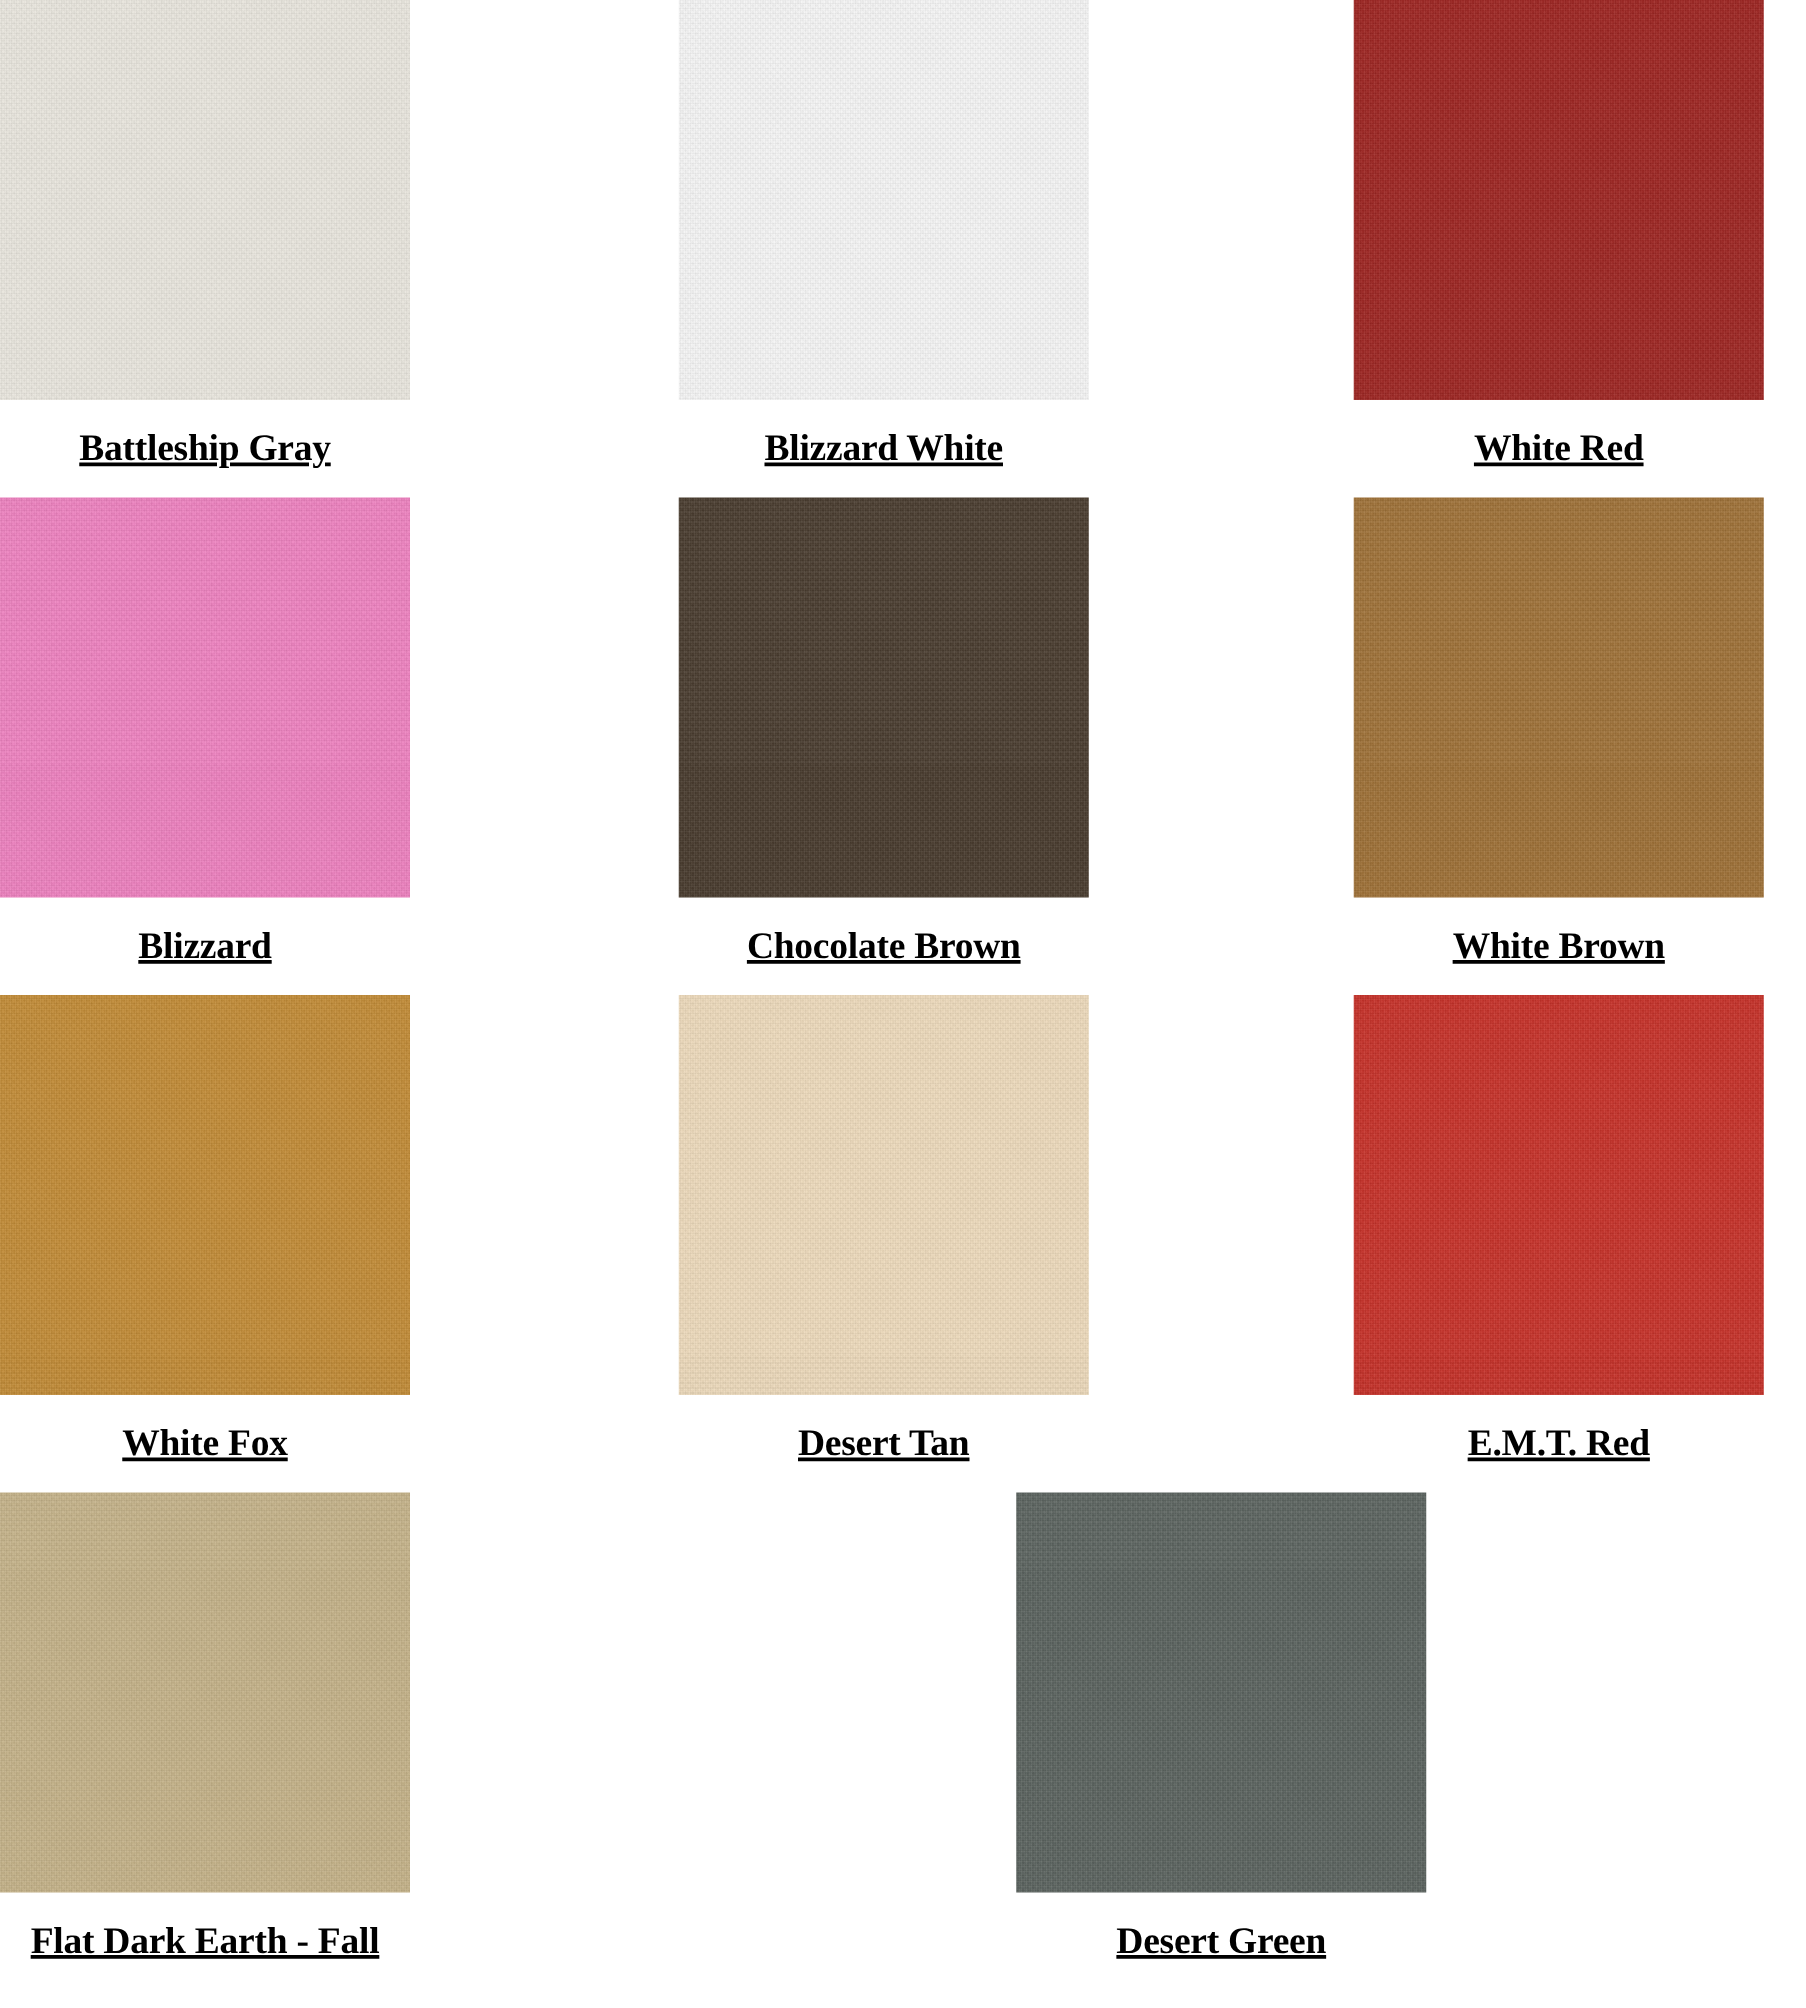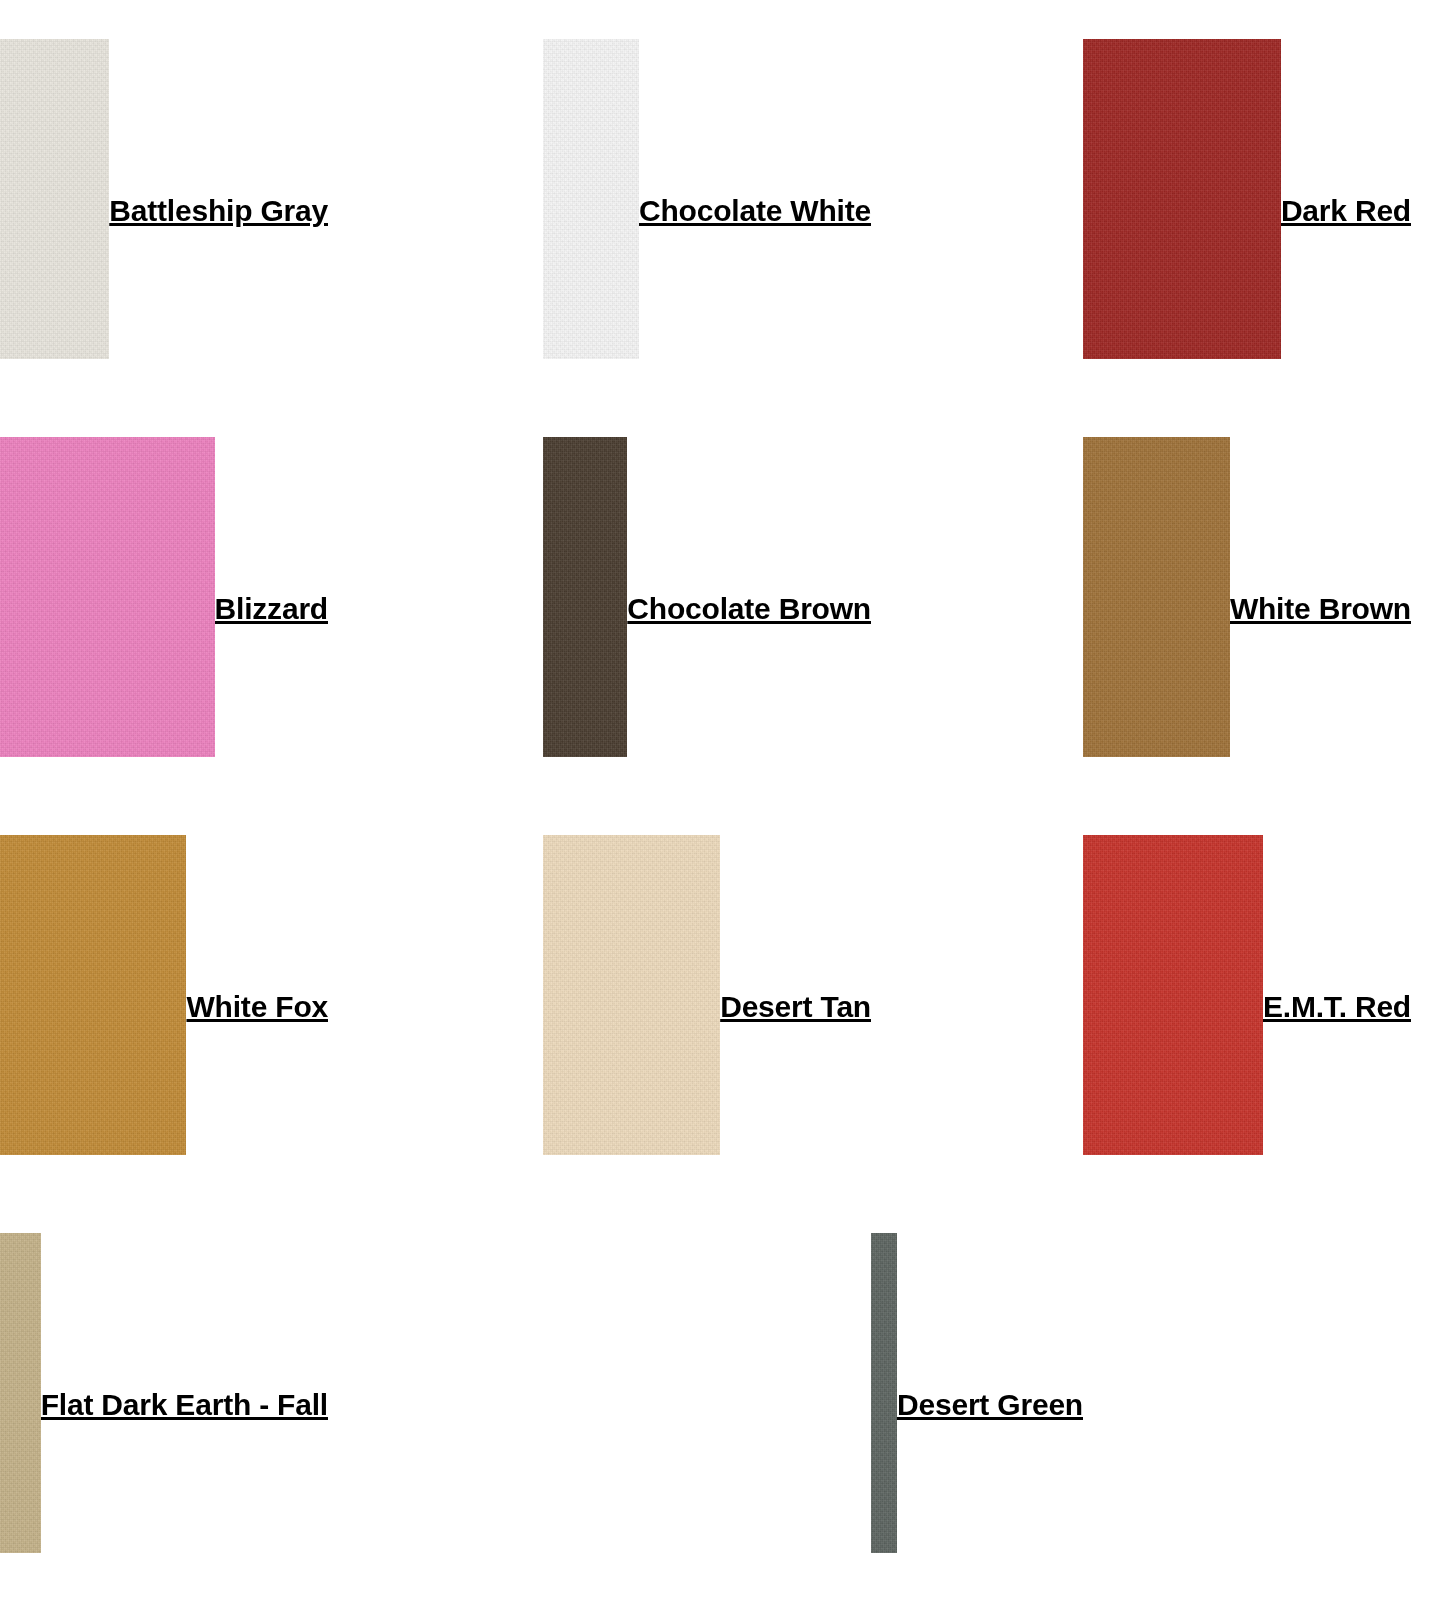--- a/index.html
+++ b/index.html
@@ -17,23 +17,24 @@
 
   #swatch-grid {
     display: grid;
     grid-template-columns: 328px 215px 328px 212px 328px 34px;
     grid-auto-rows: 398px;
     width: 1445px;
   }
 
   .swatch-cell {
     display: flex;
-    flex-direction: row;
+    flex-direction: column;
     align-items: center;
     justify-content: flex-start;
+    font-family: Liberation Serif, serif;
   }
   .spacer-cell { display: block; }
 
   .swatch-chip {
     width: 328px;
     height: 320px;
     position: relative;
     overflow: hidden;
     background-repeat: repeat;
   }
@@ -74,27 +75,27 @@
 <div id="swatch-grid">
 
   <div class="swatch-cell">
     <div class="swatch-chip" style="background-color: rgb(231, 228, 220);"></div>
     <div class="swatch-label">Battleship Gray</div>
   </div>
   <div class="spacer-cell"></div>
 
   <div class="swatch-cell">
     <div class="swatch-chip" style="background-color: rgb(244, 244, 244);"></div>
-    <div class="swatch-label">Chocolate White</div>
+    <div class="swatch-label">Blizzard White</div>
   </div>
   <div class="spacer-cell"></div>
 
   <div class="swatch-cell">
     <div class="swatch-chip" style="background-color: rgb(157, 38, 35);"></div>
-    <div class="swatch-label">Dark Red</div>
+    <div class="swatch-label">White Red</div>
   </div>
   <div class="spacer-cell"></div>
 
   <div class="swatch-cell">
     <div class="swatch-chip" style="background-color: rgb(236, 128, 190);"></div>
     <div class="swatch-label">Blizzard</div>
   </div>
   <div class="spacer-cell"></div>
 
   <div class="swatch-cell">

